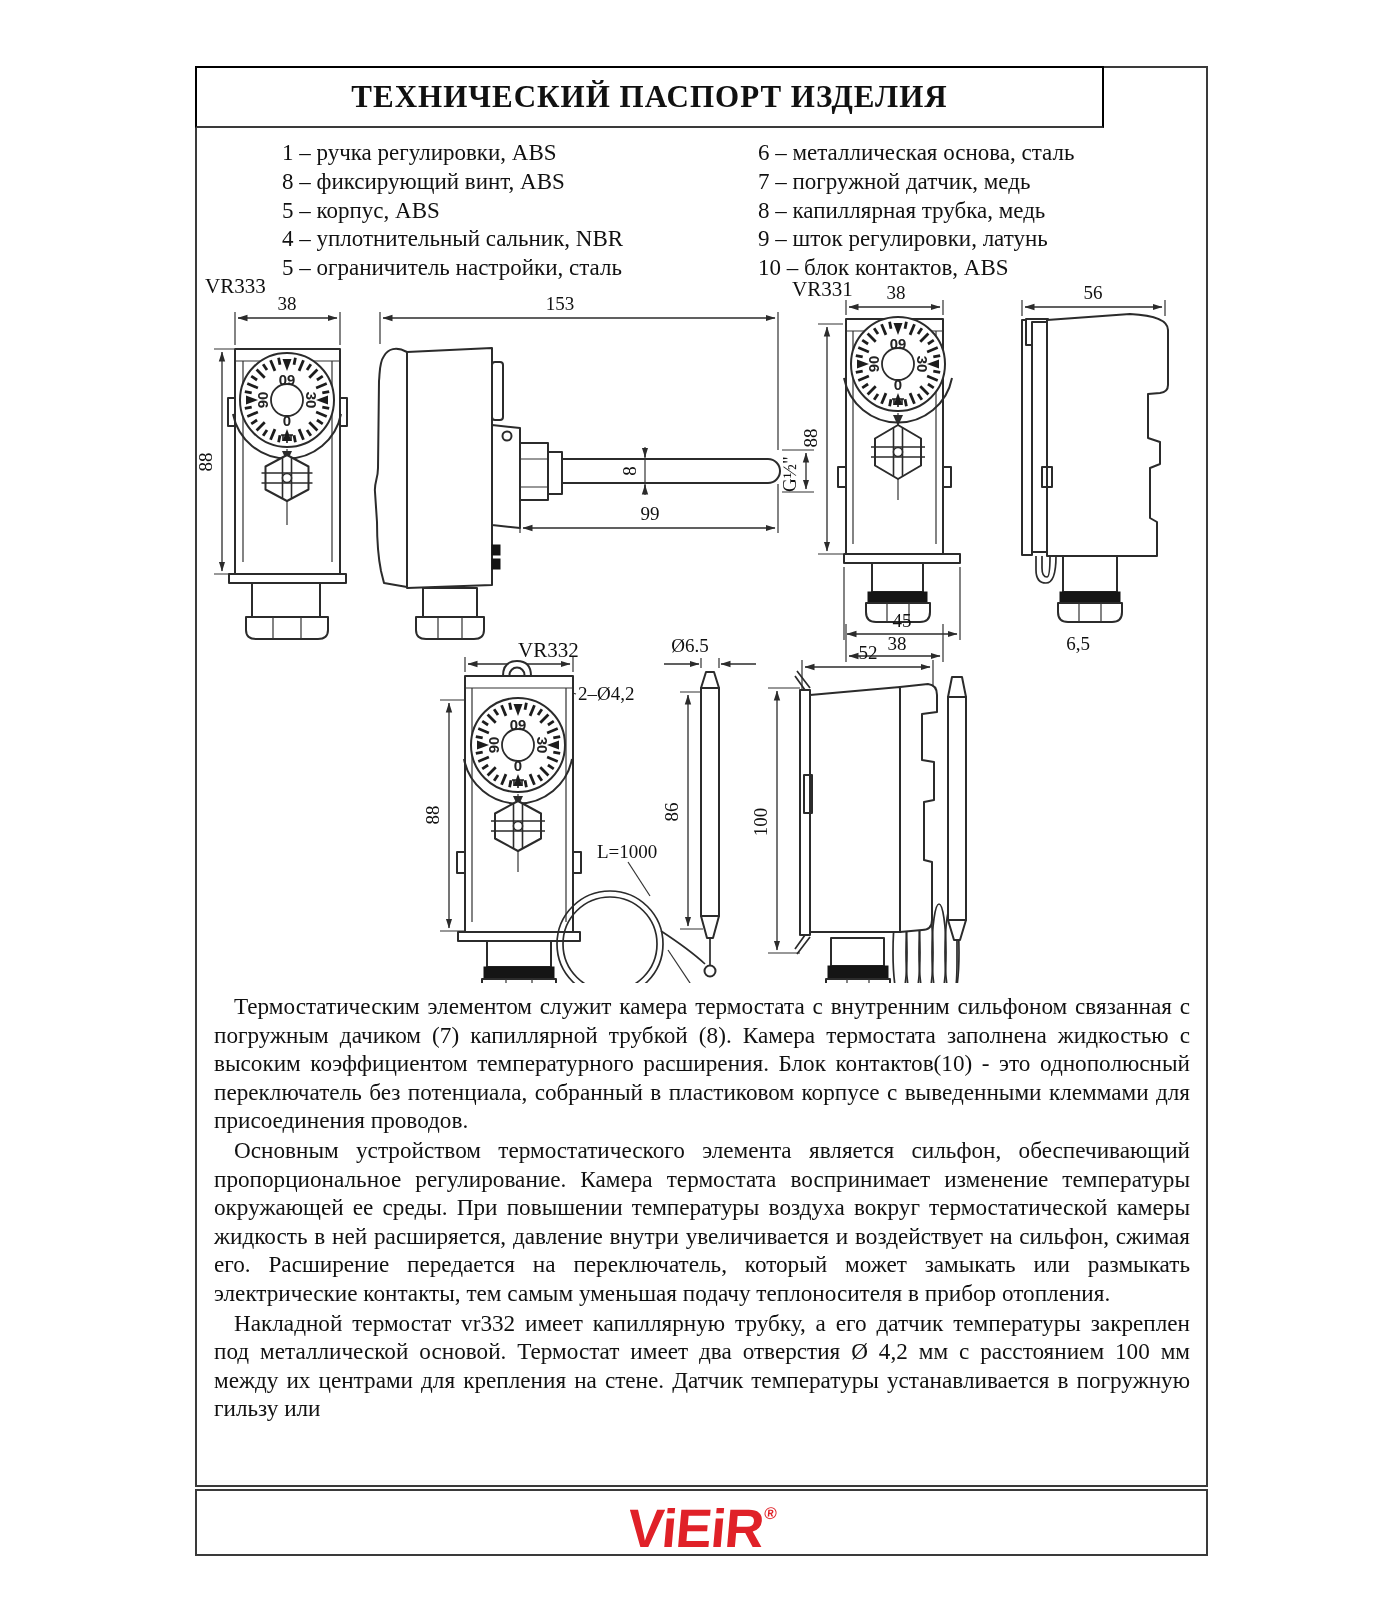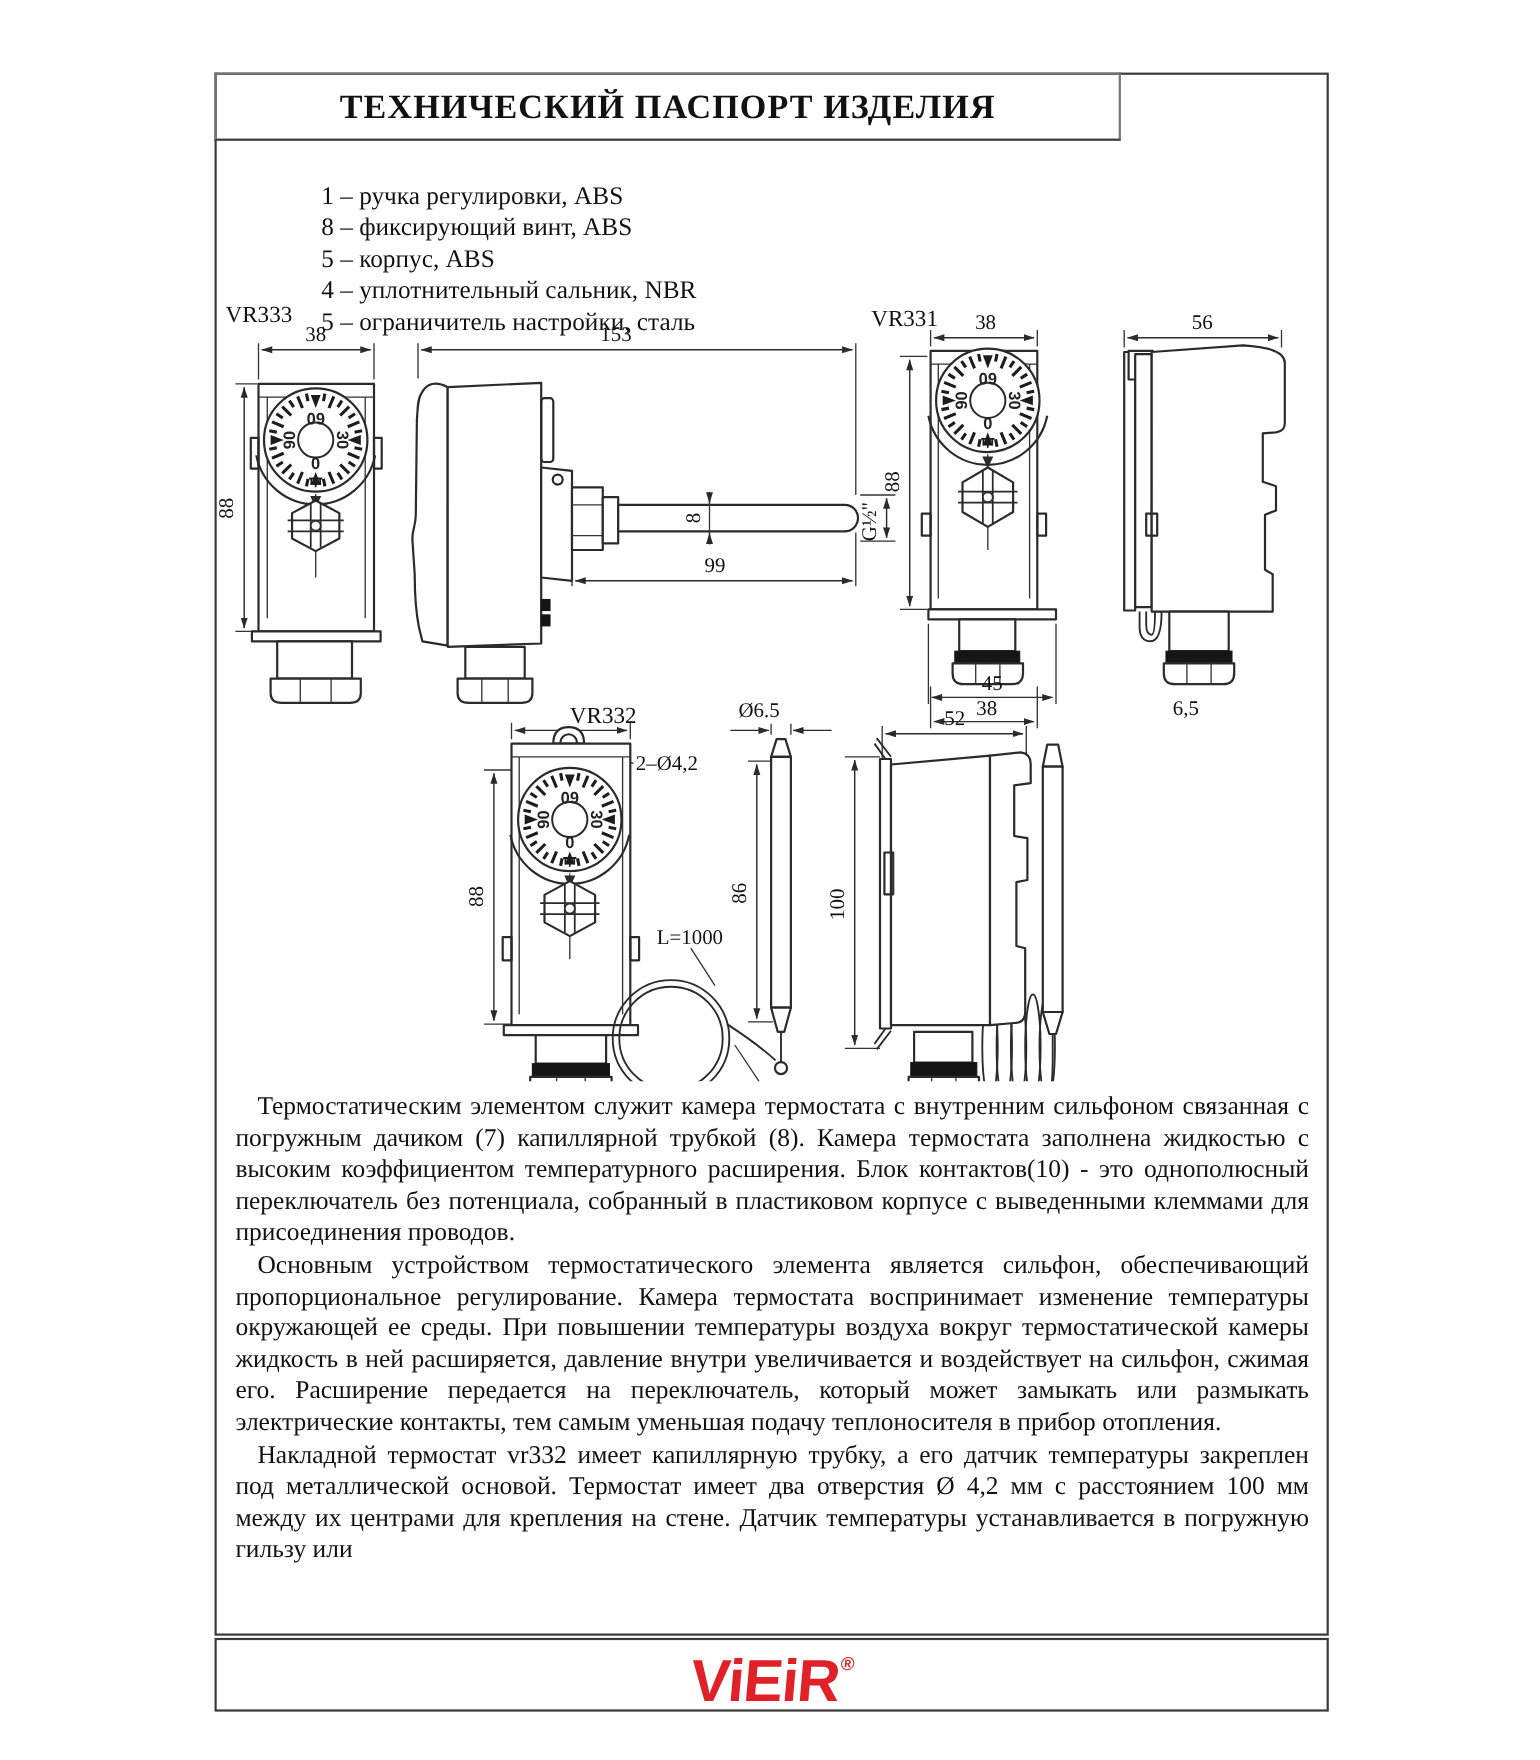--- a/index.html
+++ b/index.html
@@ -1,21 +1,21 @@
 <!DOCTYPE html>
 <html><head>
 <meta charset="utf-8">
 <style>
   html,body{margin:0;padding:0;background:#fff;}
   #page{position:relative;width:1400px;height:1600px;background:#ffffff;font-family:"Liberation Serif",serif;color:#111;overflow:hidden;}
   #frame{position:absolute;left:195px;top:66px;width:1013px;height:1421px;border:2px solid #3a3a3a;box-sizing:border-box;background:#fff;}
-  #titlebox{position:absolute;left:195px;top:66px;width:824px;height:62px;border:2px solid #737373;border-bottom:2px solid #3a3a3a;box-sizing:border-box;}
+  #titlebox{position:absolute;left:195px;top:66px;width:909px;height:62px;border:2px solid #000000;border-bottom:2px solid #3a3a3a;box-sizing:border-box;}
   #title{width:100%;text-align:center;line-height:58px;font-size:31px;font-weight:bold;letter-spacing:1px;}
   .plist{position:absolute;top:139px;font-size:23px;line-height:28.8px;white-space:nowrap;}
-  #plist-left{left:292px;margin-top:25px;}
+  #plist-left{left:282px;}
   #plist-right{left:758px;}
   #drawing{position:absolute;left:195px;top:268px;width:1013px;height:715px;}
   svg{font-family:"Liberation Serif",serif;}
   .outline{fill:#fff;stroke:#2b2b2b;stroke-width:2;stroke-linejoin:round;}
   .ln{fill:none;stroke:#2b2b2b;stroke-width:2;stroke-linejoin:round;}
   .md{fill:none;stroke:#2b2b2b;stroke-width:1.7;}
   .thin{fill:none;stroke:#333;stroke-width:1.2;}
   .dim{fill:none;stroke:#2b2b2b;stroke-width:1.3;}
   .fillb{fill:#151515;stroke:#151515;}
   text.dimt{font-size:19px;fill:#111;}
@@ -36,20 +36,27 @@
   <div id="titlebox">
     <div id="title">ТЕХНИЧЕСКИЙ ПАСПОРТ ИЗДЕЛИЯ</div>
   </div>
 
   <div id="plist-left" class="plist">
     <div>1 – ручка регулировки, ABS</div>
     <div>8 – фиксирующий винт, ABS</div>
     <div>5 – корпус, ABS</div>
     <div>4 – уплотнительный сальник, NBR</div>
     <div>5 – ограничитель настройки, сталь</div>
+  </div>
+  <div id="plist-right" class="plist">
+    <div>6 – металлическая основа, сталь</div>
+    <div>7 – погружной датчик, медь</div>
+    <div>8 – капиллярная трубка, медь</div>
+    <div>9 – шток регулировки, латунь</div>
+    <div>10 – блок контактов, ABS</div>
   </div>
 
   <svg id="drawing" viewBox="195 268 1013 715" width="1013" height="715">
     <defs>
       <marker id="ar" markerWidth="11" markerHeight="9" refX="9.5" refY="4" orient="auto" markerUnits="userSpaceOnUse">
         <path d="M0,0.8 L10,4 L0,7.2 Z" fill="#2b2b2b"></path>
       </marker>
       <marker id="al" markerWidth="11" markerHeight="9" refX="0.5" refY="4" orient="auto" markerUnits="userSpaceOnUse">
         <path d="M10,0.8 L0,4 L10,7.2 Z" fill="#2b2b2b"></path>
       </marker>

